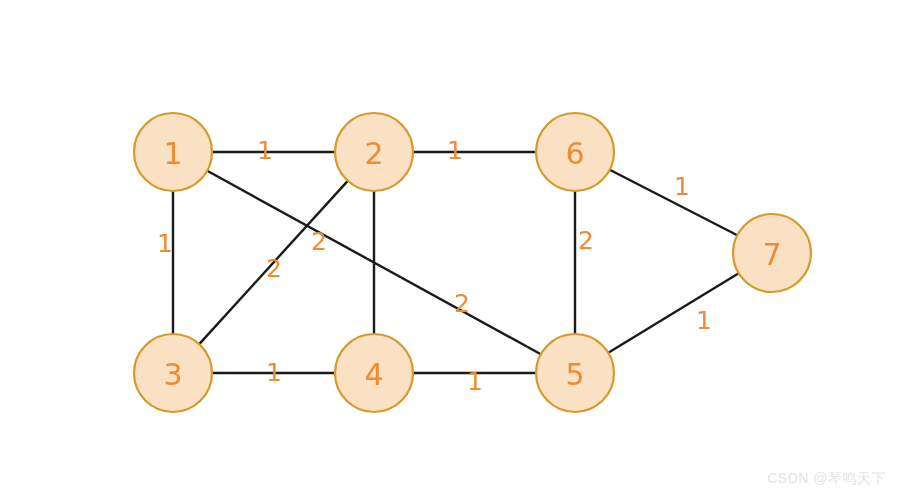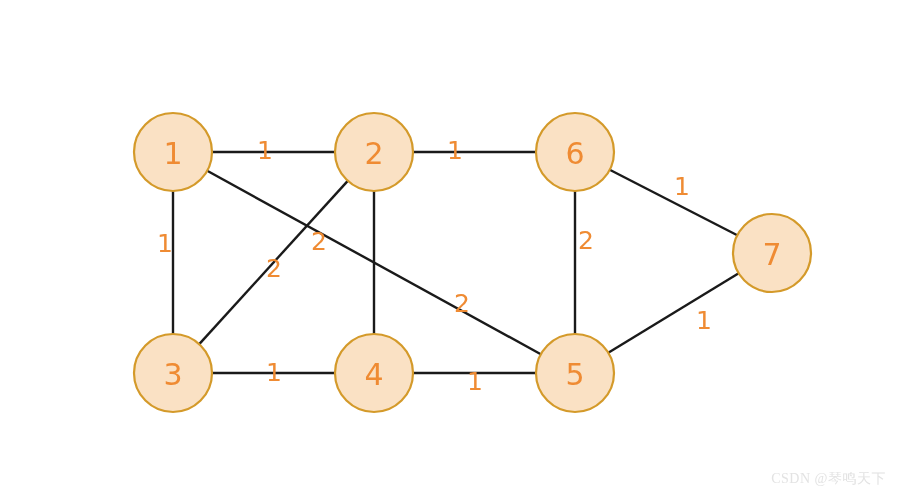--- a/index.html
+++ b/index.html
@@ -48,21 +48,21 @@
     font-size: 25px;
     font-weight: 400;
     text-anchor: middle;
     dominant-baseline: central;
   }
   .watermark {
     position: absolute;
     right: 12px;
     bottom: 10px;
     color: #e3e3e3;
-    font-family: Liberation Serif, serif;
+    font-family: Liberation Sans, sans-serif;
     font-size: 14px;
     letter-spacing: 0.5px;
     white-space: nowrap;
     user-select: none;
   }
 </style>
 </head>
 <body>
 
 <div id="stage">

